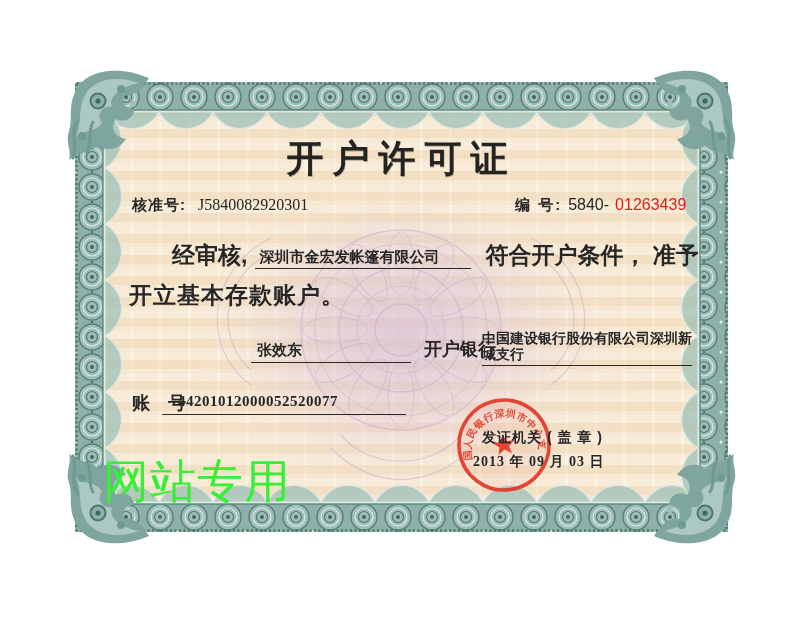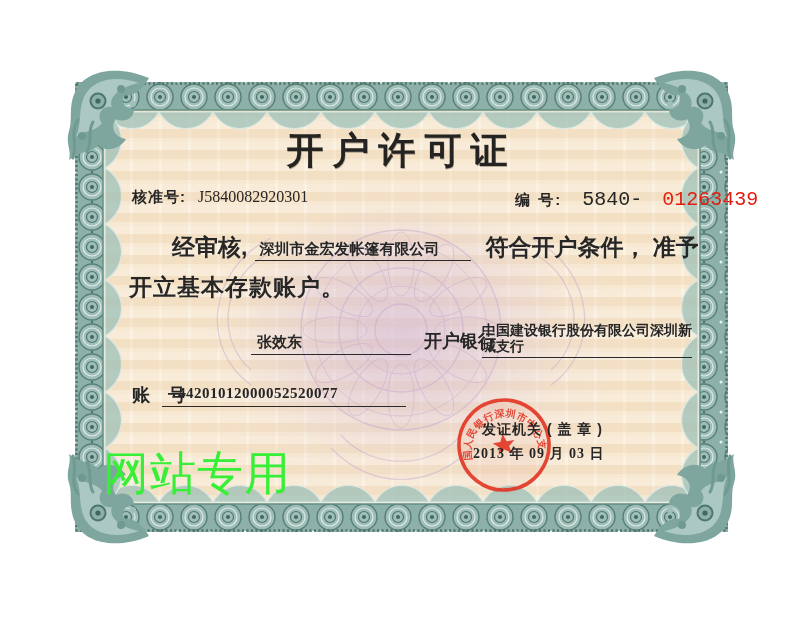--- a/index.html
+++ b/index.html
@@ -9,30 +9,30 @@
   .paper{position:absolute;left:26px;top:26px;right:26px;bottom:26px;
     background:
       radial-gradient(ellipse 240px 180px at 300px 225px, rgba(202,172,212,0.42), rgba(202,172,212,0) 72%),
       radial-gradient(ellipse 310px 240px at 52% 60%, rgba(228,205,230,0.28), rgba(228,205,230,0) 75%),
       repeating-linear-gradient(180deg, rgba(229,190,138,0.26) 0 9px, rgba(229,190,138,0.08) 9px 13px, rgba(248,236,216,0) 13px 21px),
       repeating-linear-gradient(90deg, rgba(255,250,240,0.45) 0 3px, rgba(255,250,240,0) 3px 29px),
       #f8ecd8;}
   svg.border-art{position:absolute;left:0;top:0;overflow:visible;}
   svg.medallion{position:absolute;left:0;top:0;pointer-events:none;}
   svg.seal{position:absolute;left:0;top:0;pointer-events:none;}
-  .content{position:absolute;left:0;top:0;width:653px;height:388px;color:#262626;}
+  .content{position:absolute;left:0;top:8px;width:653px;height:388px;color:#262626;}
   .content > div{position:absolute;white-space:nowrap;}
   .title{left:0;right:0;top:44px;text-align:center;font-size:37px;font-weight:bold;
          letter-spacing:9px;color:#252321;text-shadow:0.5px 0.5px 0 rgba(60,50,40,.35);}
   .row-approval{left:57px;top:106px;font-size:15px;}
   .row-approval .lab{font-weight:bold;letter-spacing:1px;}
   .row-approval .val{font-family:"Liberation Serif",serif;font-size:16px;margin-left:12px;}
   .row-serial{left:440px;top:106px;font-size:15px;}
   .row-serial .lab{font-weight:bold;letter-spacing:2px;margin-top:8px;}
-  .row-serial .val{font-family:Liberation Mono, monospace;font-size:20px;margin-left:20px;}
+  .row-serial .val{font-family:Liberation Sans, sans-serif;font-size:16px;margin-left:6px;}
   .row-serial .red{color:#e01e10;}
   .line1{left:97px;top:150px;display:flex;align-items:flex-end;}
   .line1 .big{font-size:23px;font-weight:bold;}
   .company-slot{display:inline-block;width:212px;border-bottom:1.5px solid #2a2a2a;
       margin:0 14px 2px 8px;font-family:"Liberation Serif",serif;font-size:15px;
       font-weight:bold;padding:0 0 2px 4px;line-height:18px;}
   .line2{left:54px;top:190px;font-size:23px;font-weight:bold;letter-spacing:1px;}
   .rep-label{left:53px;top:248px;font-size:17px;font-weight:bold;}
   .rep-name{left:176px;top:252px;width:154px;border-bottom:1.5px solid #2a2a2a;
       font-family:"Liberation Serif",serif;font-size:15px;font-weight:bold;

